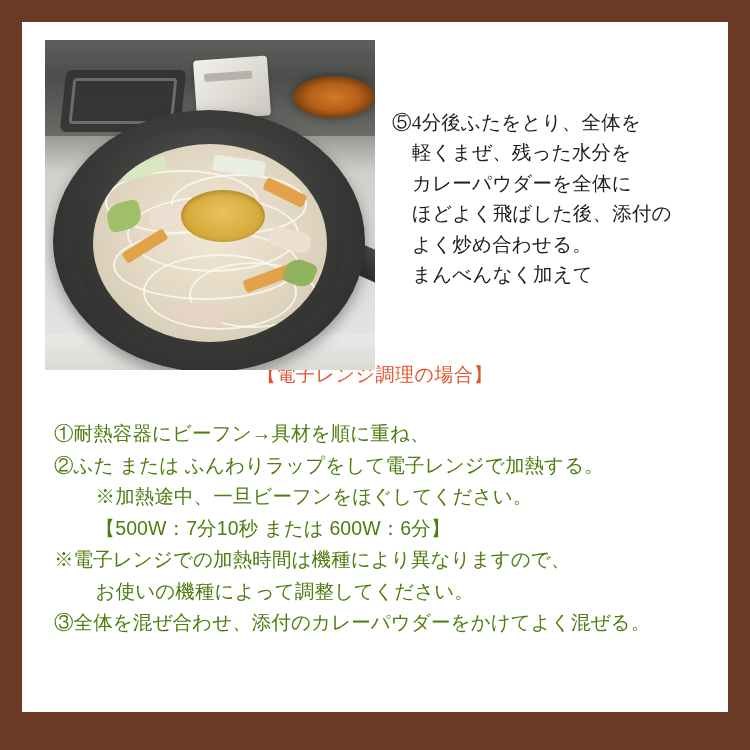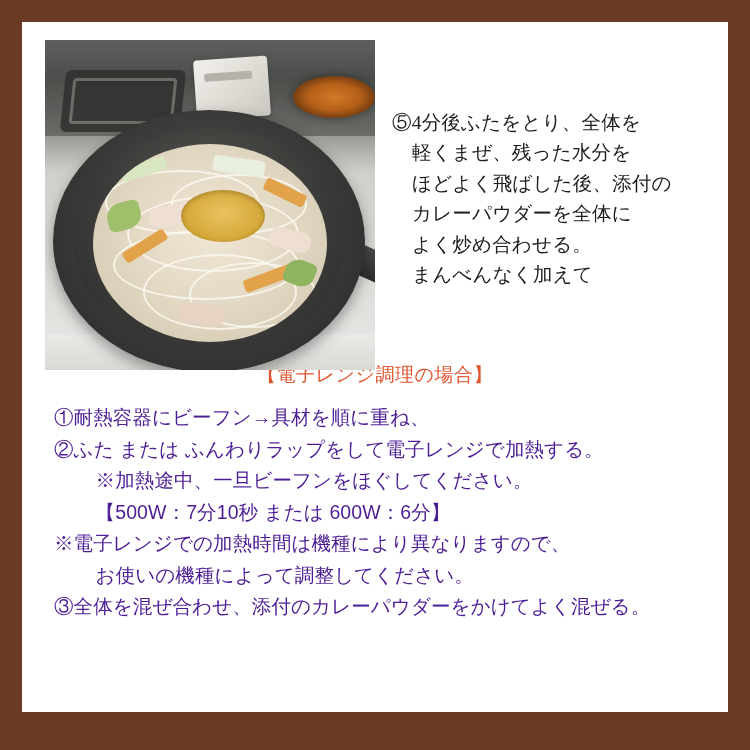--- a/index.html
+++ b/index.html
@@ -143,25 +143,25 @@
   
   #microwave-heading {
     margin: 2px 0 0 0;
     text-align: center;
     font-size: 19px;
     color: #e0542f;
     letter-spacing: .5px;
   }
   
   #body-text {
-    margin-top: 14px;
+    margin-top: 30px;
     padding: 0 28px 0 32px;
     font-size: 19.5px;
     line-height: 1.62;
-    color: #4c1d95;
+    color: #4d7c0f;
     letter-spacing: .1px;
   }
   #body-text .line { white-space: pre-wrap; }
   #body-text .indent1 { padding-left: 22px; }
   #body-text .indent2 { padding-left: 22px; }
 </style>
 </head>
 <body>
 
 <div id="page">
@@ -196,22 +196,22 @@
           <div class="veg" style="left:86px; top:160px; width:46px; height:20px; background:#e6d3c4; border-radius:8px; transform:rotate(6deg);"></div>
           <div class="veg" style="left:14px; top:58px; width:34px; height:28px; background:#9fbf6a; border-radius:50% 20% 50% 20%; transform:rotate(-14deg);"></div>
           <div class="veg" style="left:192px; top:116px; width:30px; height:26px; background:#8fb45f; border-radius:50% 20% 50% 20%; transform:rotate(22deg);"></div>
         </div>
         <div class="ph-layer" id="ph-curry"></div>
       </div>
 
       <div id="step-text">
         <div class="line">⑤4分後ふたをとり、全体を</div>
         <div class="line indent">軽くまぜ、残った水分を</div>
+        <div class="line indent">カレーパウダーを全体に</div>
         <div class="line indent">ほどよく飛ばした後、添付の</div>
-        <div class="line indent">カレーパウダーを全体に</div>
         <div class="line indent">よく炒め合わせる。</div>
         <div class="line indent">まんべんなく加えて</div>
       </div>
     </div>
 
     <div id="microwave-heading">【電子レンジ調理の場合】</div>
 
     <div id="body-text">
       <div class="line">①耐熱容器にビーフン→具材を順に重ね、</div>
       <div class="line">②ふた または ふんわりラップをして電子レンジで加熱する。</div>

